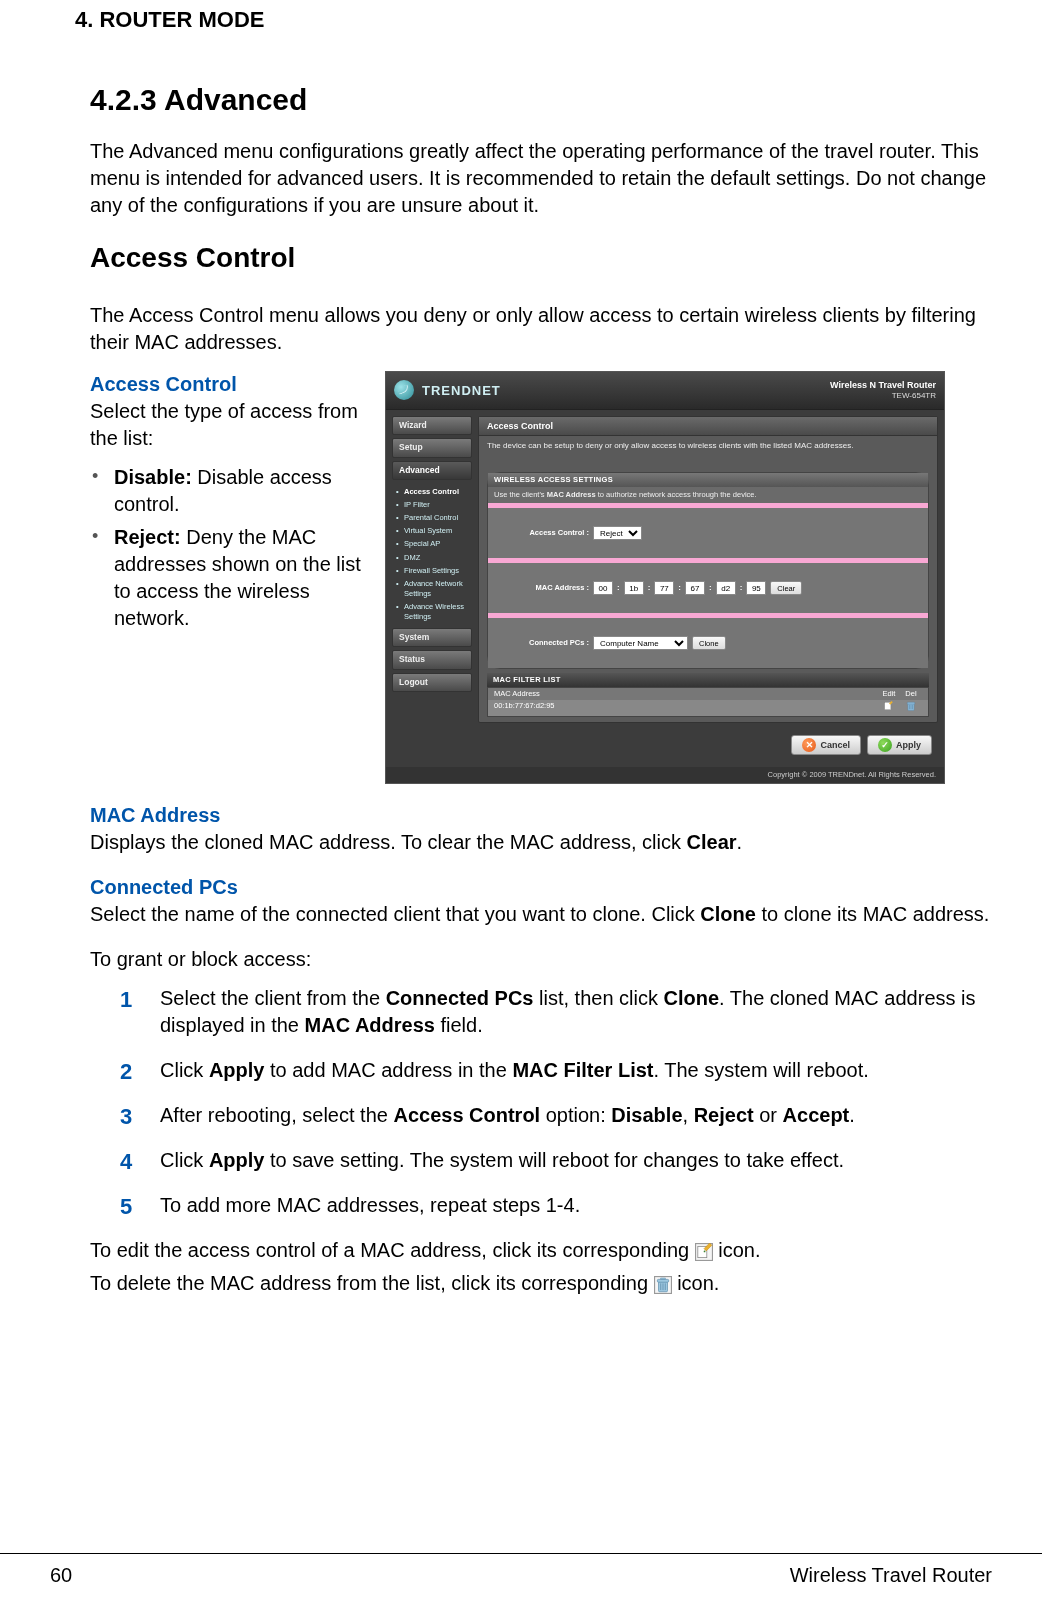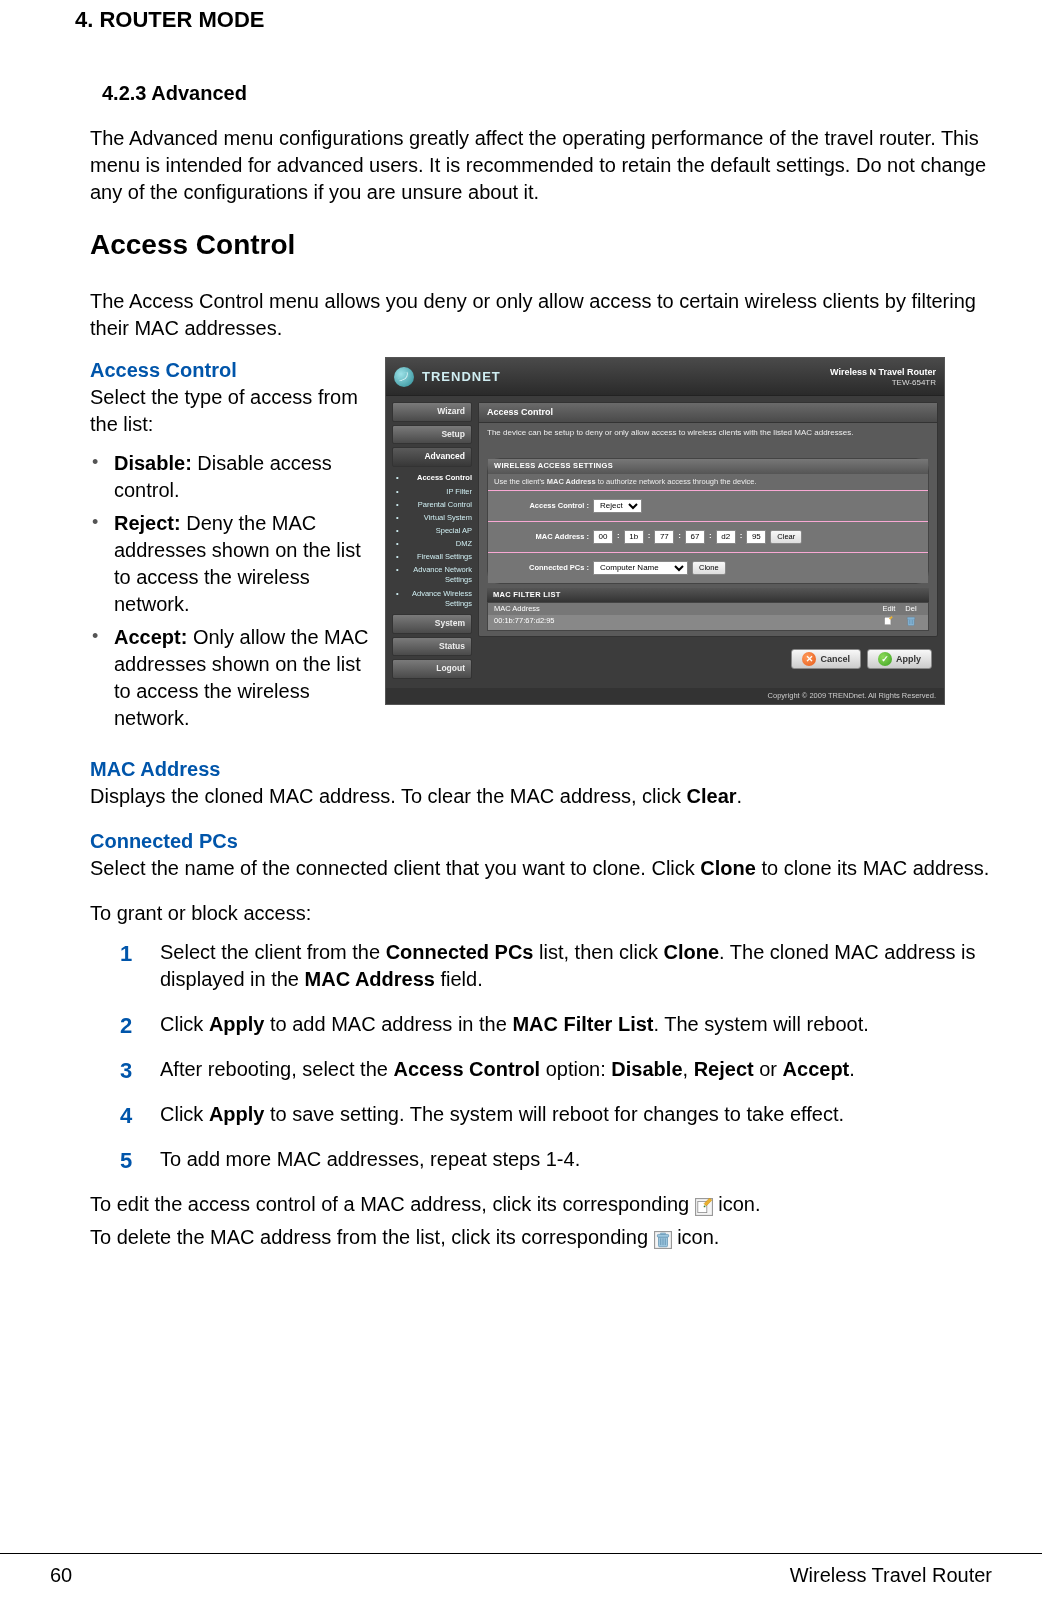--- a/index.html
+++ b/index.html
@@ -15,23 +15,23 @@
       line-height: 1.35;
     }
     .chapter-title {
       font-weight: bold;
       font-size: 22px;
       margin-top: 5px;
       margin-left: 25px;
     }
     .section-title {
       font-weight: bold;
-      font-size: 20px;
+      font-size: 30px;
       margin-top: 45px;
-      margin-left: 52px;
+      margin-left: 40px;
     }
     .intro-para {
       margin-top: 18px;
       margin-left: 40px;
     }
     .subsection-title {
       font-weight: bold;
       font-size: 28px;
       margin-top: 20px;
       margin-left: 40px;
@@ -142,21 +142,21 @@
       transform: rotate(-20deg);
     }
     .sc-product {
       text-align: right;
       font-size: 9px;
       font-weight: bold;
       color: #fff;
     }
     .sc-product .model { font-size: 8px; color: #ddd; font-weight: normal; }
     .sc-body { display: flex; background: #3c3c3c; }
-    .sc-nav { width: 90px; padding: 6px 4px 6px 6px; text-align: right; }
+    .sc-nav { width: 90px; padding: 6px 4px 6px 6px; }
     .nav-item {
       background: linear-gradient(#7a7a7a, #4a4a4a);
       border: 1px solid #333;
       border-radius: 2px;
       padding: 3px 6px;
       margin-bottom: 3px;
       font-size: 8.5px;
       font-weight: bold;
       color: #eee;
     }
@@ -220,24 +220,24 @@
       letter-spacing: 0.3px;
     }
     .settings-desc {
       padding: 3px 6px;
       font-size: 7.5px;
       color: #eee;
     }
     .settings-row {
       display: flex;
       align-items: center;
-      padding: 8px 6px;
+      padding: 18px 6px;
       gap: 4px;
       background: #757575;
-      border-top: 1px solid #f9a8d4;
+      border-top: 5px solid #f9a8d4;
     }
     .settings-row .lbl {
       width: 95px;
       text-align: right;
       font-size: 7.5px;
       font-weight: bold;
       color: #fff;
     }
     .settings-row select, .settings-row input[type=text] {
       font-size: 8px;
@@ -337,23 +337,20 @@
 <div class="two-col">
   <div class="left-col">
     <div class="blue-heading">Access Control</div>
     <p>Select the type of access from the list:</p>
     <ul class="bullet-list">
       <li>
         <span class="b">Disable:</span><span> Disable access control.</span>
       </li>
       <li>
         <span class="b">Reject:</span><span> Deny the MAC addresses shown on the list to access the wireless network.</span>
-      </li>
-      <li>
-        <span class="b">Accept:</span><span> Only allow the MAC addresses shown on the list to access the wireless network.</span>
       </li>
     </ul>
   </div>
   <div class="right-col">
 
     <div class="screenshot">
       <div class="sc-header">
         <div class="sc-logo">
           <div class="sc-logo-ball"></div>
           <span>TRENDNET</span>

